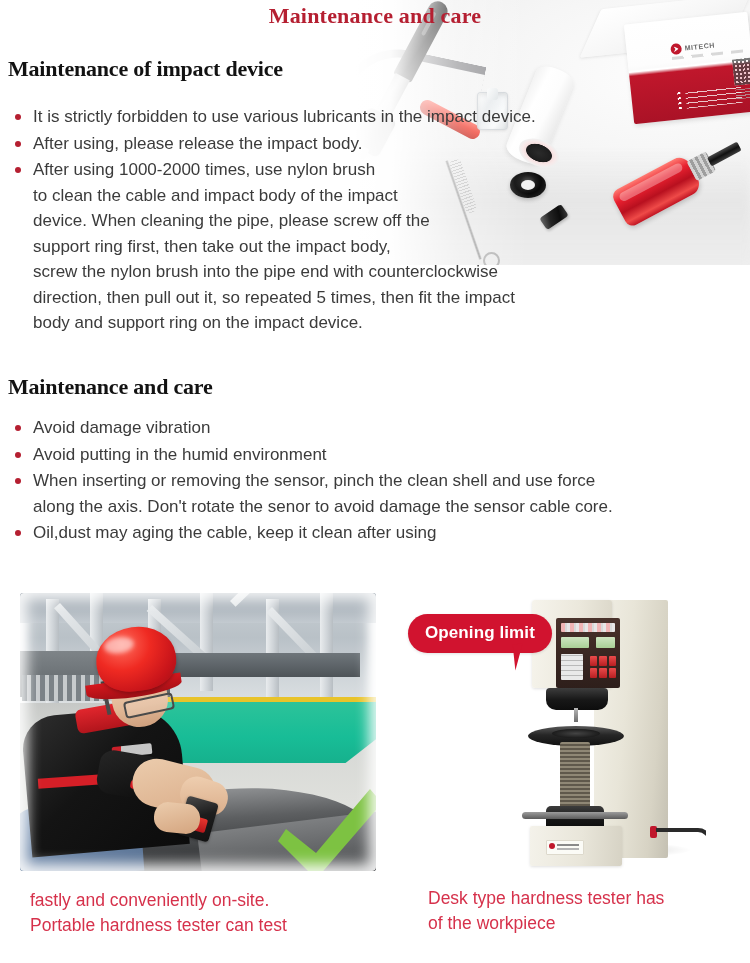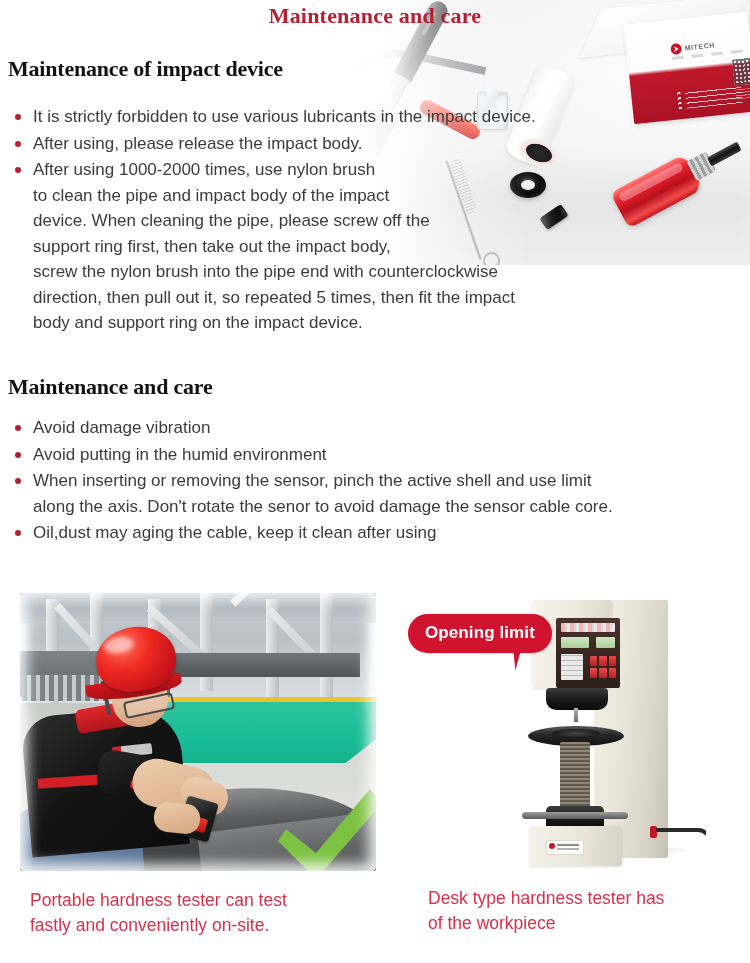--- a/index.html
+++ b/index.html
@@ -435,40 +435,40 @@
 
 <ul class="bullet-list" id="list-impact">
   <li>
     <span class="cont">It is strictly forbidden to use various lubricants in the impact device.</span>
   </li>
   <li>
     <span class="cont">After using, please release the impact body.</span>
   </li>
   <li>
     <span class="cont">After using 1000-2000 times, use nylon brush</span>
-    <span class="cont">to clean the pipe and impact body of the impact</span>
+    <span class="cont">to clean the cable and impact body of the impact</span>
     <span class="cont">device. When cleaning the pipe, please screw off the</span>
     <span class="cont">support ring first, then take out the impact body,</span>
     <span class="cont">screw the nylon brush into the pipe end with counterclockwise</span>
     <span class="cont">direction, then pull out it, so repeated 5 times, then fit the impact</span>
     <span class="cont">body and support ring on the impact device.</span>
   </li>
 </ul>
 
 <div class="h-section" id="h-care">Maintenance and care</div>
 
 <ul class="bullet-list" id="list-care">
   <li>
     <span class="cont">Avoid damage vibration</span>
   </li>
   <li>
     <span class="cont">Avoid putting in the humid environment</span>
   </li>
   <li>
-    <span class="cont">When inserting or removing the sensor, pinch the active shell and use limit</span>
+    <span class="cont">When inserting or removing the sensor, pinch the clean shell and use force</span>
     <span class="cont">along the axis. Don't rotate the senor to avoid damage the sensor cable core.</span>
   </li>
   <li>
     <span class="cont">Oil,dust may aging the cable, keep it clean after using</span>
   </li>
 </ul>
 
 <div class="photo-left">
   <div class="pl-roof"></div>
   <div class="pl-col" style="left:26px;"></div>
@@ -546,20 +546,20 @@
   <div class="pr-switch"></div>
   <div class="pr-cable"></div>
 </div>
 
 <div class="bubble">
   <span>Opening limit</span>
   <span class="bubble-tail"></span>
 </div>
 
 <div class="caption" id="caption-left">
+  <span class="cl">fastly and conveniently on-site.</span>
   <span class="cl">Portable hardness tester can test</span>
-  <span class="cl">fastly and conveniently on-site.</span>
 </div>
 
 <div class="caption" id="caption-right">
   <span class="cl">Desk type hardness tester has</span>
   <span class="cl">of the workpiece</span>
 </div>
 
 </body></html>

